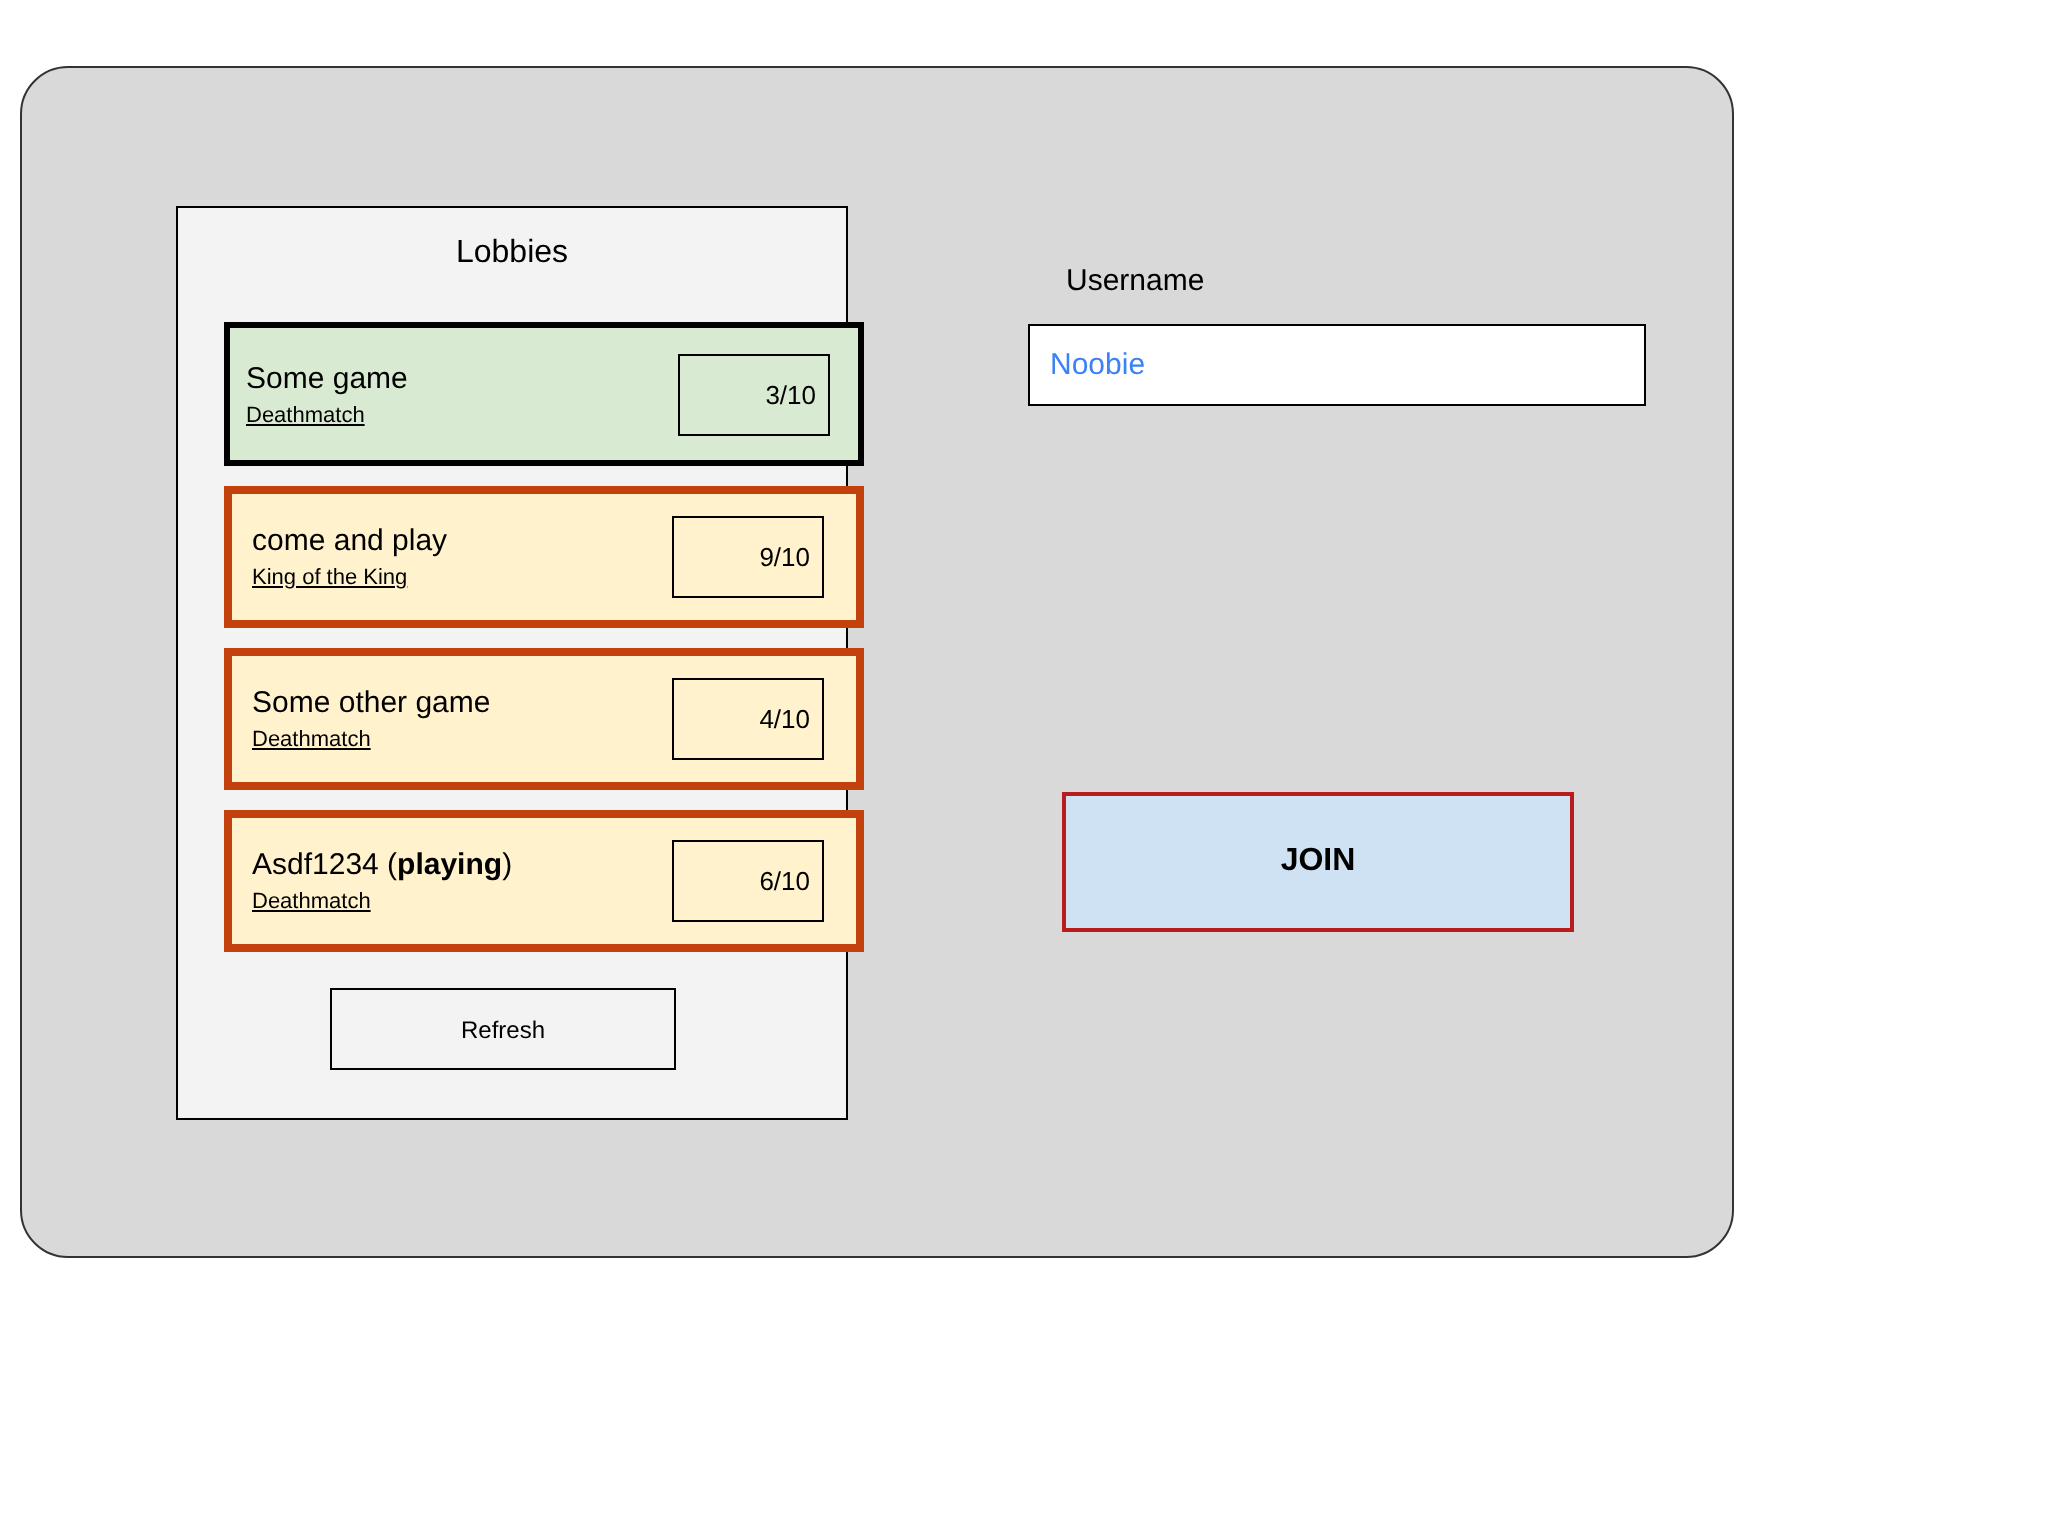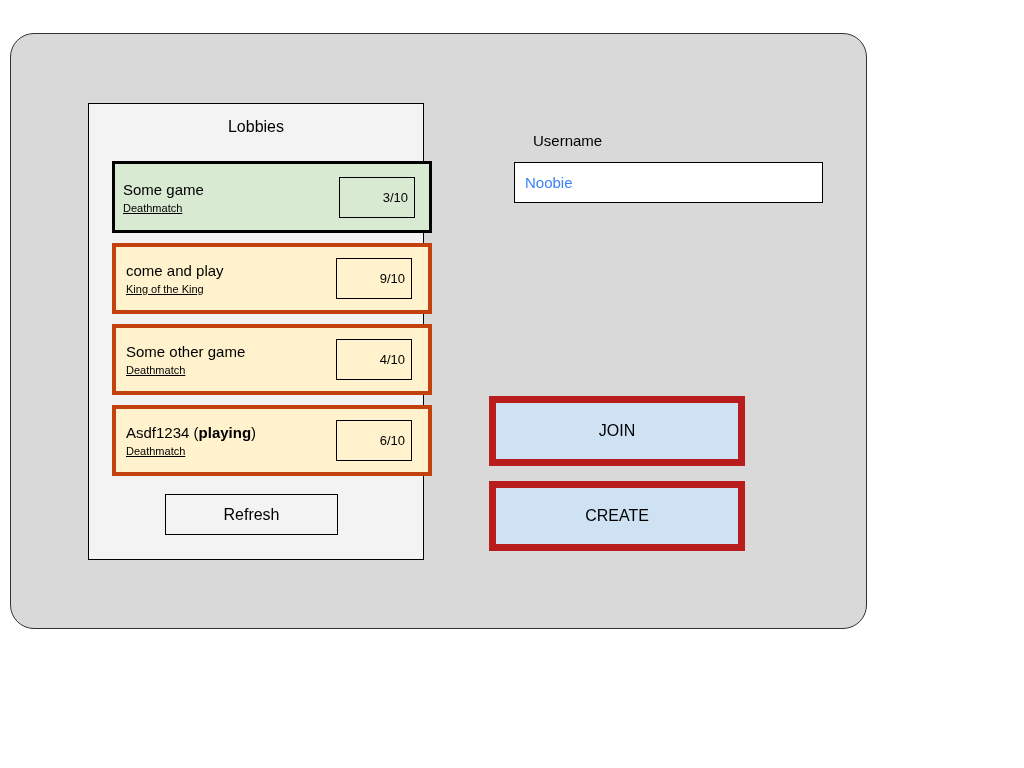--- a/index.html
+++ b/index.html
@@ -64,21 +64,21 @@
     padding-right: 6px;
     font-size: 13px;
     flex: none;
   }
   .refresh-button {
     position: absolute; left: 76px; top: 390px;
     width: 173px; height: 41px;
     background: var(--panel-bg, #f3f3f3);
     border: 1px solid #000000;
     display: flex; align-items: center; justify-content: center;
-    font-size: 16px;
+    font-size: 12px;
     cursor: pointer;
   }
 
   
   .username-label {
     position: absolute; left: 502px; top: 98px;
     font-size: 15px;
     margin-left: 20px;
   }
   .username-input {
@@ -86,27 +86,28 @@
     width: 309px; height: 41px;
     background: var(--input-bg, #ffffff);
     border: 1px solid #000000;
     padding: 0 0 0 10px;
     font-family: "Liberation Sans", sans-serif;
     font-size: 15px;
     color: #3b82f6;
     outline: none;
   }
   .action-button {
-    position: absolute; left: 478px;
+    position: absolute; left: 520px;
     width: 256px; height: 70px;
     background: var(--action-button-bg, #cfe2f3);
-    border: 7px solid #b91c1c;
+    border: 2px solid #b91c1c;
     display: flex; align-items: center; justify-content: center;
     font-size: 16px;
     cursor: pointer;
+    font-weight: bold;
   }
   .join-button { top: 362px; }
   .create-button { top: 447px; }
 </style>
 </head>
 <body>
 
 <div class="page">
   <div class="canvas">
 
@@ -149,15 +150,14 @@
 
       <div class="refresh-button">Refresh</div>
     </div>
 
     <div class="username-label">Username</div>
 
     <input class="username-input" type="text" value="Noobie" style="">
 
     <div class="action-button join-button">JOIN</div>
 
-    <div class="action-button create-button">CREATE</div>
   </div>
 </div>
 
 </body></html>

